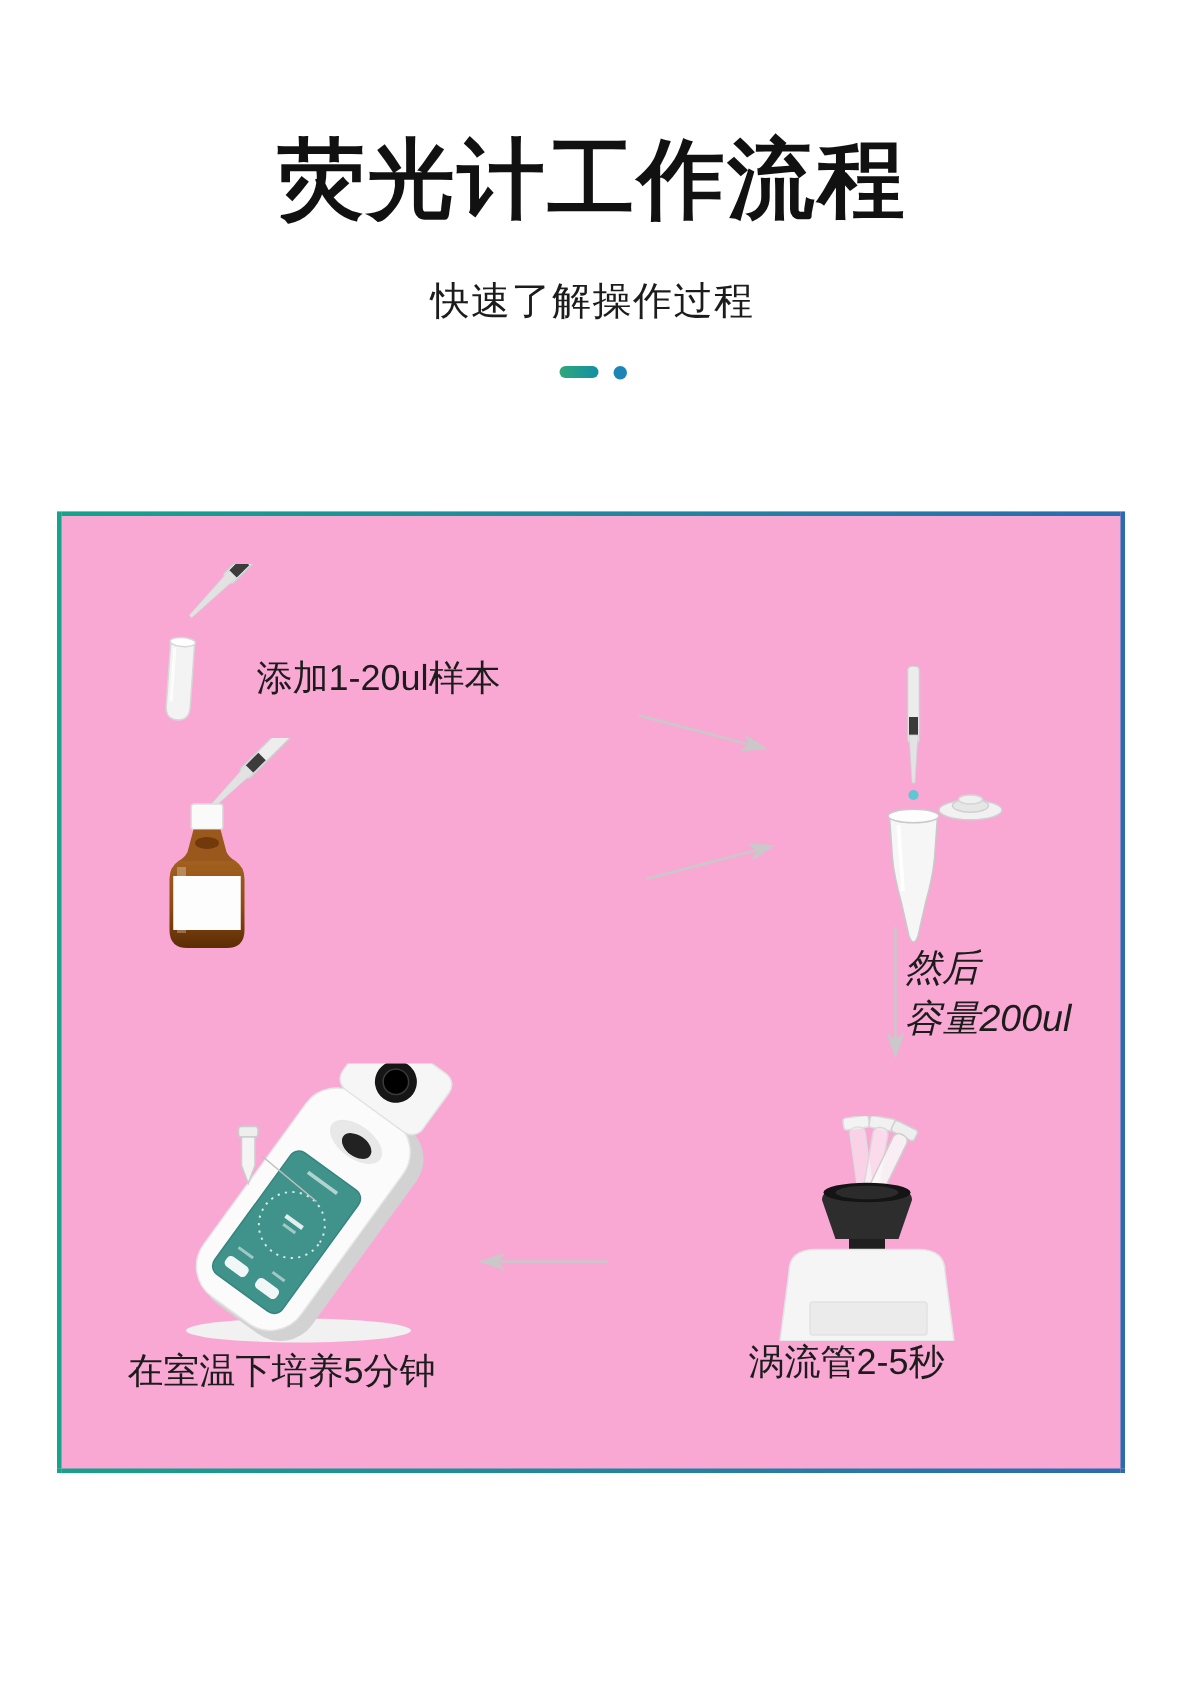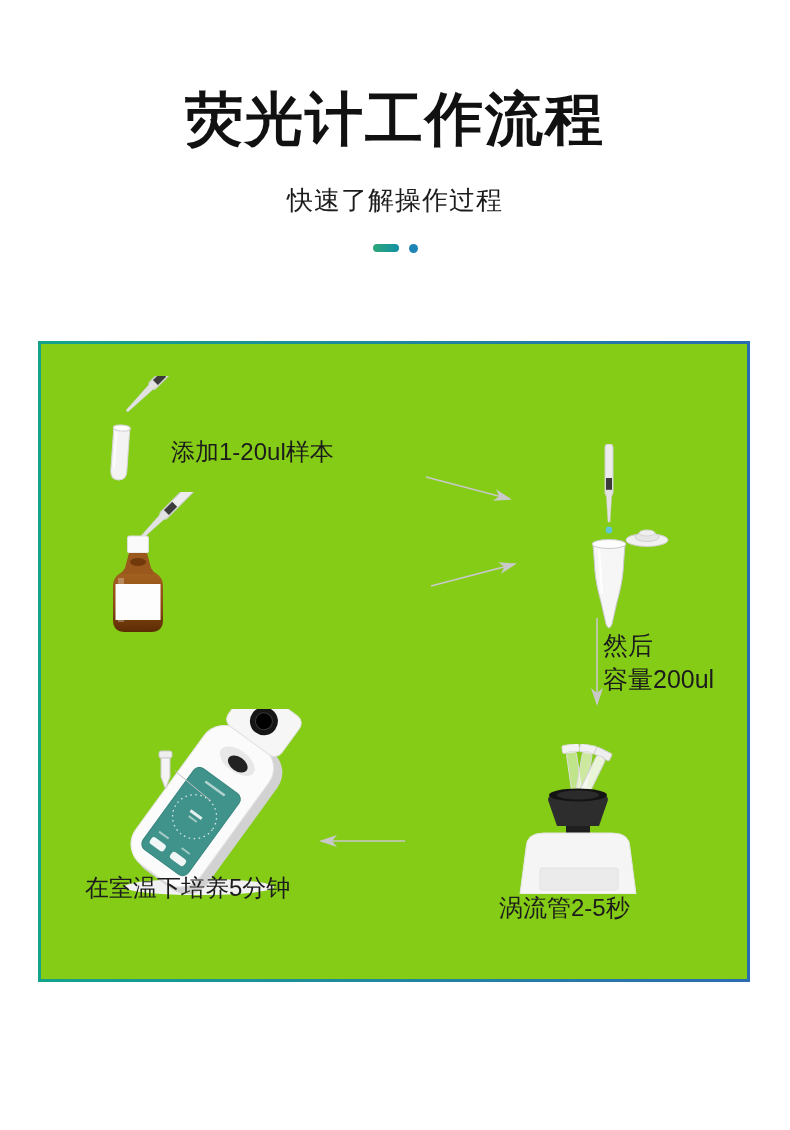--- a/index.html
+++ b/index.html
@@ -12,25 +12,25 @@
   .title{
     margin-top:88px;font-family:"Liberation Serif","DejaVu Serif",serif;
     font-weight:900;font-size:58px;line-height:1.12;color:#111111;letter-spacing:2px;
   }
   .subtitle{margin-top:30px;font-size:26px;font-weight:500;color:#1c1c1c;letter-spacing:1px;}
   .divider{margin-top:26px;display:flex;justify-content:center;align-items:center;}
   .divider .dash{width:26px;height:8px;border-radius:4px;background:linear-gradient(to right,#2fa878,#128fa5);}
   .divider .dot{width:9px;height:9px;border-radius:50%;background:#1d84b5;margin-left:10px;}
   .flow-box{
     position:absolute;left:38px;top:341px;width:712px;height:641px;box-sizing:border-box;
-    border:3px solid;border-image:linear-gradient(to right,#14a38b,#2a6cb0) 1;background:#84cc16;
+    border:3px solid;border-image:linear-gradient(to right,#14a38b,#2a6cb0) 1;background:#f9a8d4;
   }
   .abs{position:absolute;}
   .step-label{font-size:24px;font-weight:500;color:#1c1c1c;white-space:nowrap;}
-  .then-label{font-size:25px;font-weight:500;color:#1c1c1c;line-height:34px;white-space:nowrap;}
+  .then-label{font-size:25px;font-weight:500;color:#1c1c1c;line-height:34px;white-space:nowrap;font-style:italic;}
   svg{display:block;}
 </style>
 </head>
 <body>
 
 <div class="header">
   <div class="title">荧光计工作流程</div>
   <div class="subtitle">快速了解操作过程</div>
   <div class="divider">
     <span class="dash"></span>
@@ -172,15 +172,15 @@
         <circle cx="0" cy="-22" r="14" fill="#161616"></circle>
         <circle cx="0" cy="-22" r="8.5" fill="#000000" stroke="#3a3a3a" stroke-width="1"></circle>
       </g>
     </g>
     <g>
       <line x1="76" y1="62" x2="112" y2="92" stroke="#c0c0c0" stroke-width="1"></line>
       <rect x="60" y="42" width="13" height="7" rx="2" fill="#eeeeee" stroke="#cccccc" stroke-width="1"></rect>
       <path d="M62,49 L62,68 L66.5,80 L71,68 L71,49 Z" fill="#f4f4f4" stroke="#cccccc" stroke-width="1"></path>
     </g>
   </svg>
-  <div class="abs step-label" style="left:44px;top:528px;">在室温下培养5分钟</div>
+  <div class="abs step-label" style="left:44px;top:554px;">在室温下培养5分钟</div>
 
 </div>
 
 </body></html>

